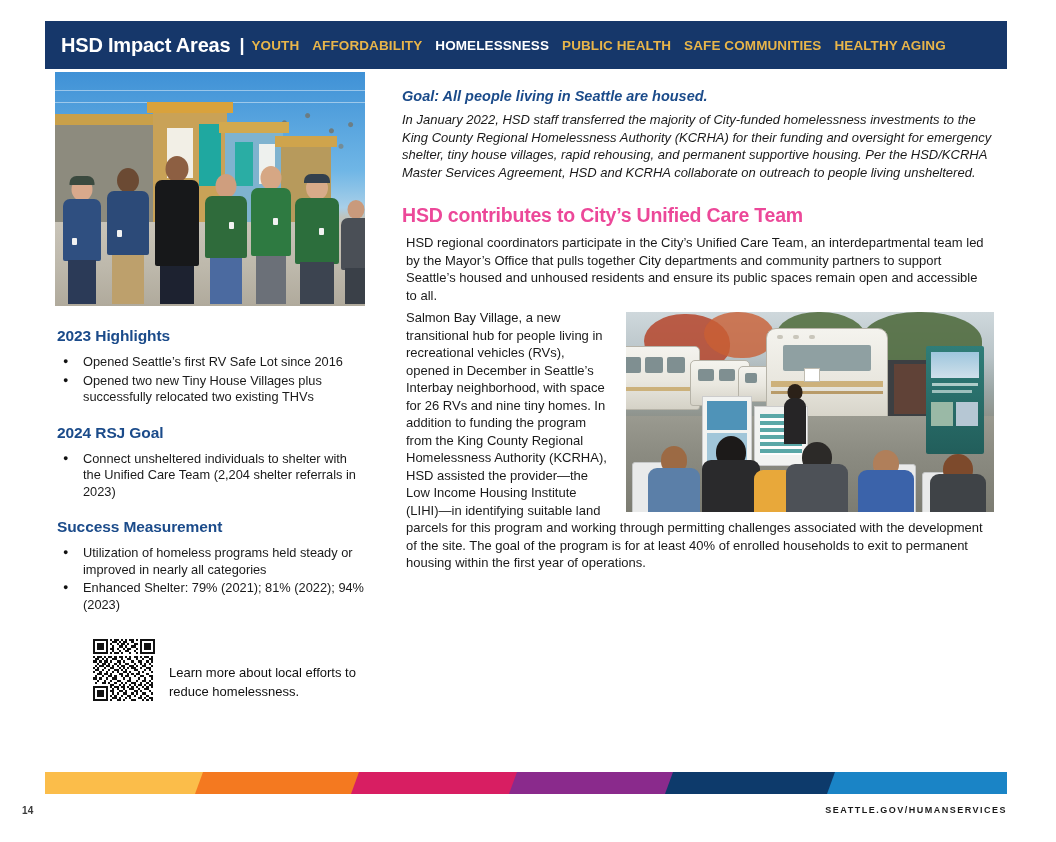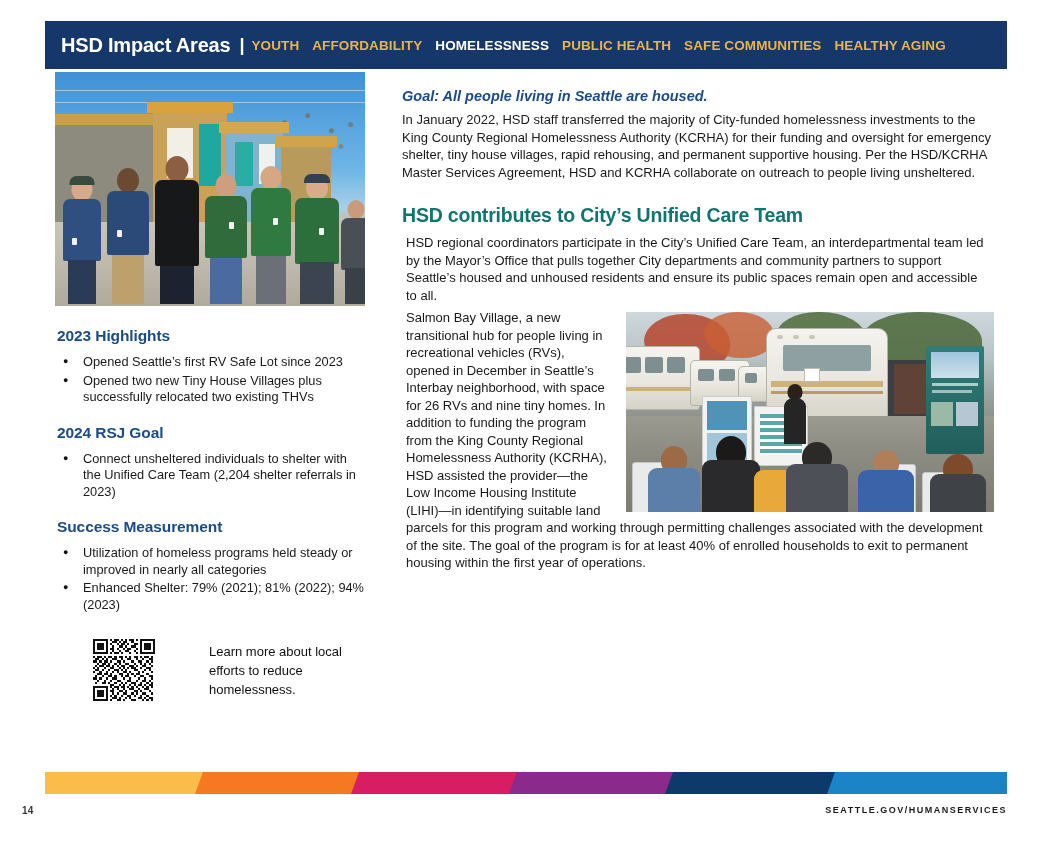--- a/index.html
+++ b/index.html
@@ -144,23 +144,22 @@
     position: absolute;
     left: 6px;
     top: -1px;
     font-size: 9px;
     color: #111111;
   }
 
   
   .qr-block {
     display: flex;
-    align-items: center;
+    align-items: flex-end;
     margin: 26px 0 0 38px;
-    gap: 40px;
   }
   .qr-code {
     width: 62px;
     height: 62px;
     flex: none;
     background-color: #ffffff;
   }
   .qr-text {
     margin-left: 14px;
     font-size: 13px;
@@ -187,25 +186,26 @@
   .goal-line {
     color: #1b4b8a;
     font-size: 14.5px;
     font-weight: bold;
     font-style: italic;
     margin: 0 0 7px 0;
   }
   .intro-para {
     color: #1a1a1a;
     font-size: 13px;
+    font-style: italic;
     line-height: 17.5px;
     margin: 0;
   }
   .green-h {
-    color: #0f766e;
+    color: #ec4899;
     font-size: 19.5px;
     font-weight: bold;
     letter-spacing: -0.2px;
     margin: 23px 0 7px 0;
   }
   .body-para {
     color: #1a1a1a;
     font-size: 13px;
     line-height: 17.5px;
     margin: 4px;
@@ -398,21 +398,21 @@
     </div>
     <div class="person" style="left:286px; width:30px; height:104px;">
       <div class="p-head" style="width:17px; height:19px; background:#c99a7c;"></div>
       <div class="p-body" style="top:18px; height:52px; background:#4a4f56;"></div>
       <div class="p-legs" style="height:36px; background:#3a4048;"></div>
     </div>
   </div>
 
   <div class="side-h first">2023 Highlights</div>
   <ul class="side-list">
-    <li>Opened Seattle’s first RV Safe Lot since 2023</li>
+    <li>Opened Seattle’s first RV Safe Lot since 2016</li>
     <li>Opened two new Tiny House Villages plus successfully relocated two existing THVs</li>
   </ul>
 
   <div class="side-h">2024 RSJ Goal</div>
   <ul class="side-list">
     <li>Connect unsheltered individuals to shelter with the Unified Care Team (2,204 shelter referrals in 2023)</li>
   </ul>
 
   <div class="side-h">Success Measurement</div>
   <ul class="side-list">

